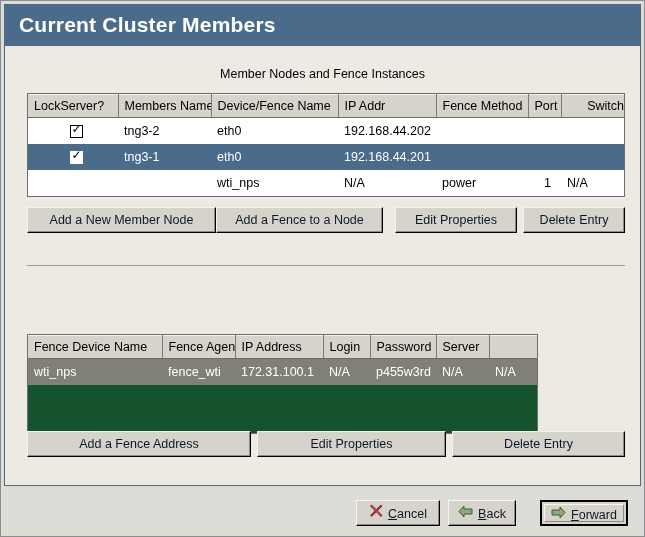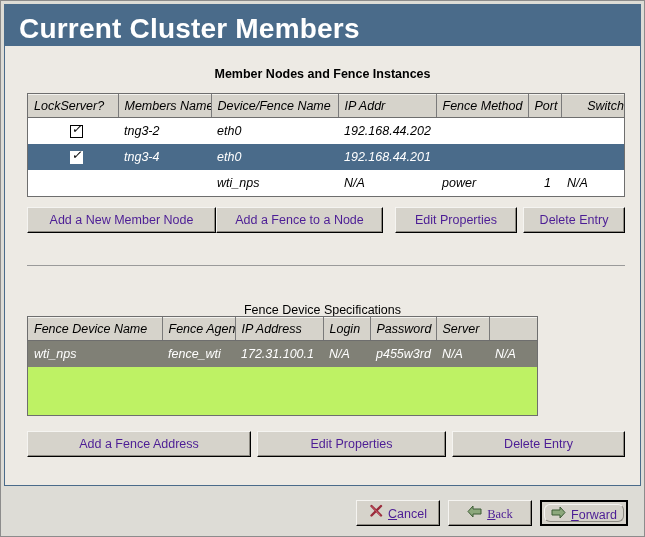--- a/index.html
+++ b/index.html
@@ -25,21 +25,21 @@
   .titlebar {
     position: absolute;
     left: 3px; top: 3px;
     width: 637px; height: 42px;
     background: #4a6b8a;
     box-sizing: border-box;
   }
   .titlebar .title-text {
     position: absolute;
     left: 15px; top: 9px;
-    font-size: 28px;
+    font-size: 21px;
     font-weight: bold;
     color: #ffffff;
     letter-spacing: 0.2px;
     white-space: nowrap;
   }
   
   .panel {
     position: absolute;
     left: 3px; top: 45px;
     width: 637px; height: 440px;
@@ -53,24 +53,23 @@
     position: absolute;
     width: 100%;
     text-align: center;
     font-size: 12.5px;
     color: #000;
   }
   
   .tablebox {
     position: absolute;
     box-sizing: border-box;
-    background: #bef264;
+    background: #14532d;
     border: 1px solid #6e6e6e;
     overflow: hidden;
-    font-style: italic;
   }
   table.grid {
     border-collapse: collapse;
     table-layout: fixed;
     width: 100%;
     font-size: 12.5px;
   }
   table.grid th {
     background: #d6d3cb;
     font-weight: normal;
@@ -119,21 +118,21 @@
   
   .btn {
     position: absolute;
     box-sizing: border-box;
     background: #d6d3cb;
     border-top: 1px solid #f5f4f1;
     border-left: 1px solid #f5f4f1;
     border-right: 1px solid #000000;
     border-bottom: 1px solid #000000;
     font-size: 12.5px;
-    color: #4c1d95;
+    color: #0f172a;
     text-align: center;
     line-height: 24px;
     height: 26px;
     cursor: default;
     white-space: nowrap;
     box-shadow: inset -1px -1px 0 #8d8a82;
   }
   .btn.default-btn {
     border: 2px solid #000000;
     line-height: 22px;
@@ -141,21 +140,20 @@
   }
   .btn .inner {
     position: absolute;
     left: 2px; right: 2px; top: 2px; bottom: 2px;
     background: #d6d3cb;
     border-top: 1px solid #f5f4f1;
     border-left: 1px solid #f5f4f1;
     border-right: 1px solid #8d8a82;
     border-bottom: 1px solid #8d8a82;
     line-height: 18px;
-    border-radius: 6px;
   }
   .sep {
     position: absolute;
     background: #9a9a9a;
     height: 1px;
   }
   
   .footer {
     position: absolute;
     left: 3px; top: 486px;
@@ -170,21 +168,21 @@
 <body>
 
 <div class="window">
 
   <div class="titlebar">
     <div class="title-text">Current Cluster Members</div>
   </div>
 
   <div class="panel">
 
-    <div class="section-caption" style="top:21px;font-weight:bold;">Member Nodes and Fence Instances</div>
+    <div class="section-caption" style="top:21px;">Member Nodes and Fence Instances</div>
 
     <div class="tablebox" style="left:22px; top:47px; width:598px; height:104px;">
       <table class="grid">
         <colgroup>
           <col style="width:90px">
             <col style="width:93px">
             <col style="width:127px">
           <col style="width:98px">
             <col style="width:92px">
             <col style="width:33px">
@@ -210,21 +208,21 @@
             <td>eth0</td>
             <td>192.168.44.202</td>
             <td></td>
             <td class="num"></td>
             <td></td>
           </tr>
           <tr class="row-selected-blue">
             <td class="center">
               <span class="cbx onsel"><span class="tick">✓</span></span>
             </td>
-            <td>tng3-4</td>
+            <td>tng3-1</td>
             <td>eth0</td>
             <td>192.168.44.201</td>
             <td></td>
             <td class="num"></td>
             <td></td>
           </tr>
           <tr class="row-plain">
             <td class="center"></td>
             <td></td>
             <td>wti_nps</td>
@@ -237,23 +235,22 @@
       </table>
     </div>
 
     <div class="btn" style="left:22px; top:161px; width:189px;">Add a New Member Node</div>
     <div class="btn" style="left:211px; top:161px; width:167px;">Add a Fence to a Node</div>
     <div class="btn" style="left:390px; top:161px; width:122px;">Edit Properties</div>
     <div class="btn" style="left:518px; top:161px; width:102px;">Delete Entry</div>
 
     <div class="sep" style="left:22px; top:219px; width:598px;"></div>
 
-    <div class="section-caption" style="top:257px;">Fence Device Specifications</div>
-
-    <div class="tablebox" style="left:22px; top:270px; width:511px; height:100px;">
+
+    <div class="tablebox" style="left:22px; top:288px; width:511px; height:100px;">
       <table class="grid">
         <colgroup>
           <col style="width:134px">
             <col style="width:73px">
             <col style="width:88px">
           <col style="width:47px">
             <col style="width:66px">
             <col style="width:53px">
             <col style="width:137px">
         </colgroup>
@@ -293,21 +290,21 @@
     <div class="btn" style="left:352px; top:13px; width:84px;">
       <span class="ico">
         <svg width="14" height="14" viewBox="0 0 14 14">
           <path d="M2.5 2 L12 11.5" stroke="#9a2b3b" stroke-width="2.4" stroke-linecap="round"></path>
           <path d="M12 2 L2.5 11.5" stroke="#9a2b3b" stroke-width="2.4" stroke-linecap="round"></path>
           <path d="M3 2.5 L11 11" stroke="#d06070" stroke-width="0.9" stroke-linecap="round"></path>
         </svg>
       </span><span class="lbl"><span class="mn">C</span><span>ancel</span></span>
     </div>
 
-    <div class="btn" style="left:444px; top:13px; width:84px;font-family:Liberation Serif, serif;">
+    <div class="btn" style="left:444px; top:13px; width:68px;">
       <span class="ico">
         <svg width="15" height="13" viewBox="0 0 15 13">
           <path d="M6 1 L1 6.5 L6 12 L6 9 L14 9 L14 4 L6 4 Z" fill="#8ca87c" stroke="#3c5c34" stroke-width="1"></path>
         </svg>
       </span><span class="lbl"><span class="mn">B</span><span>ack</span></span>
     </div>
 
     <div class="btn default-btn" style="left:536px; top:13px; width:88px;">
       <span class="inner">
         <span class="ico">

